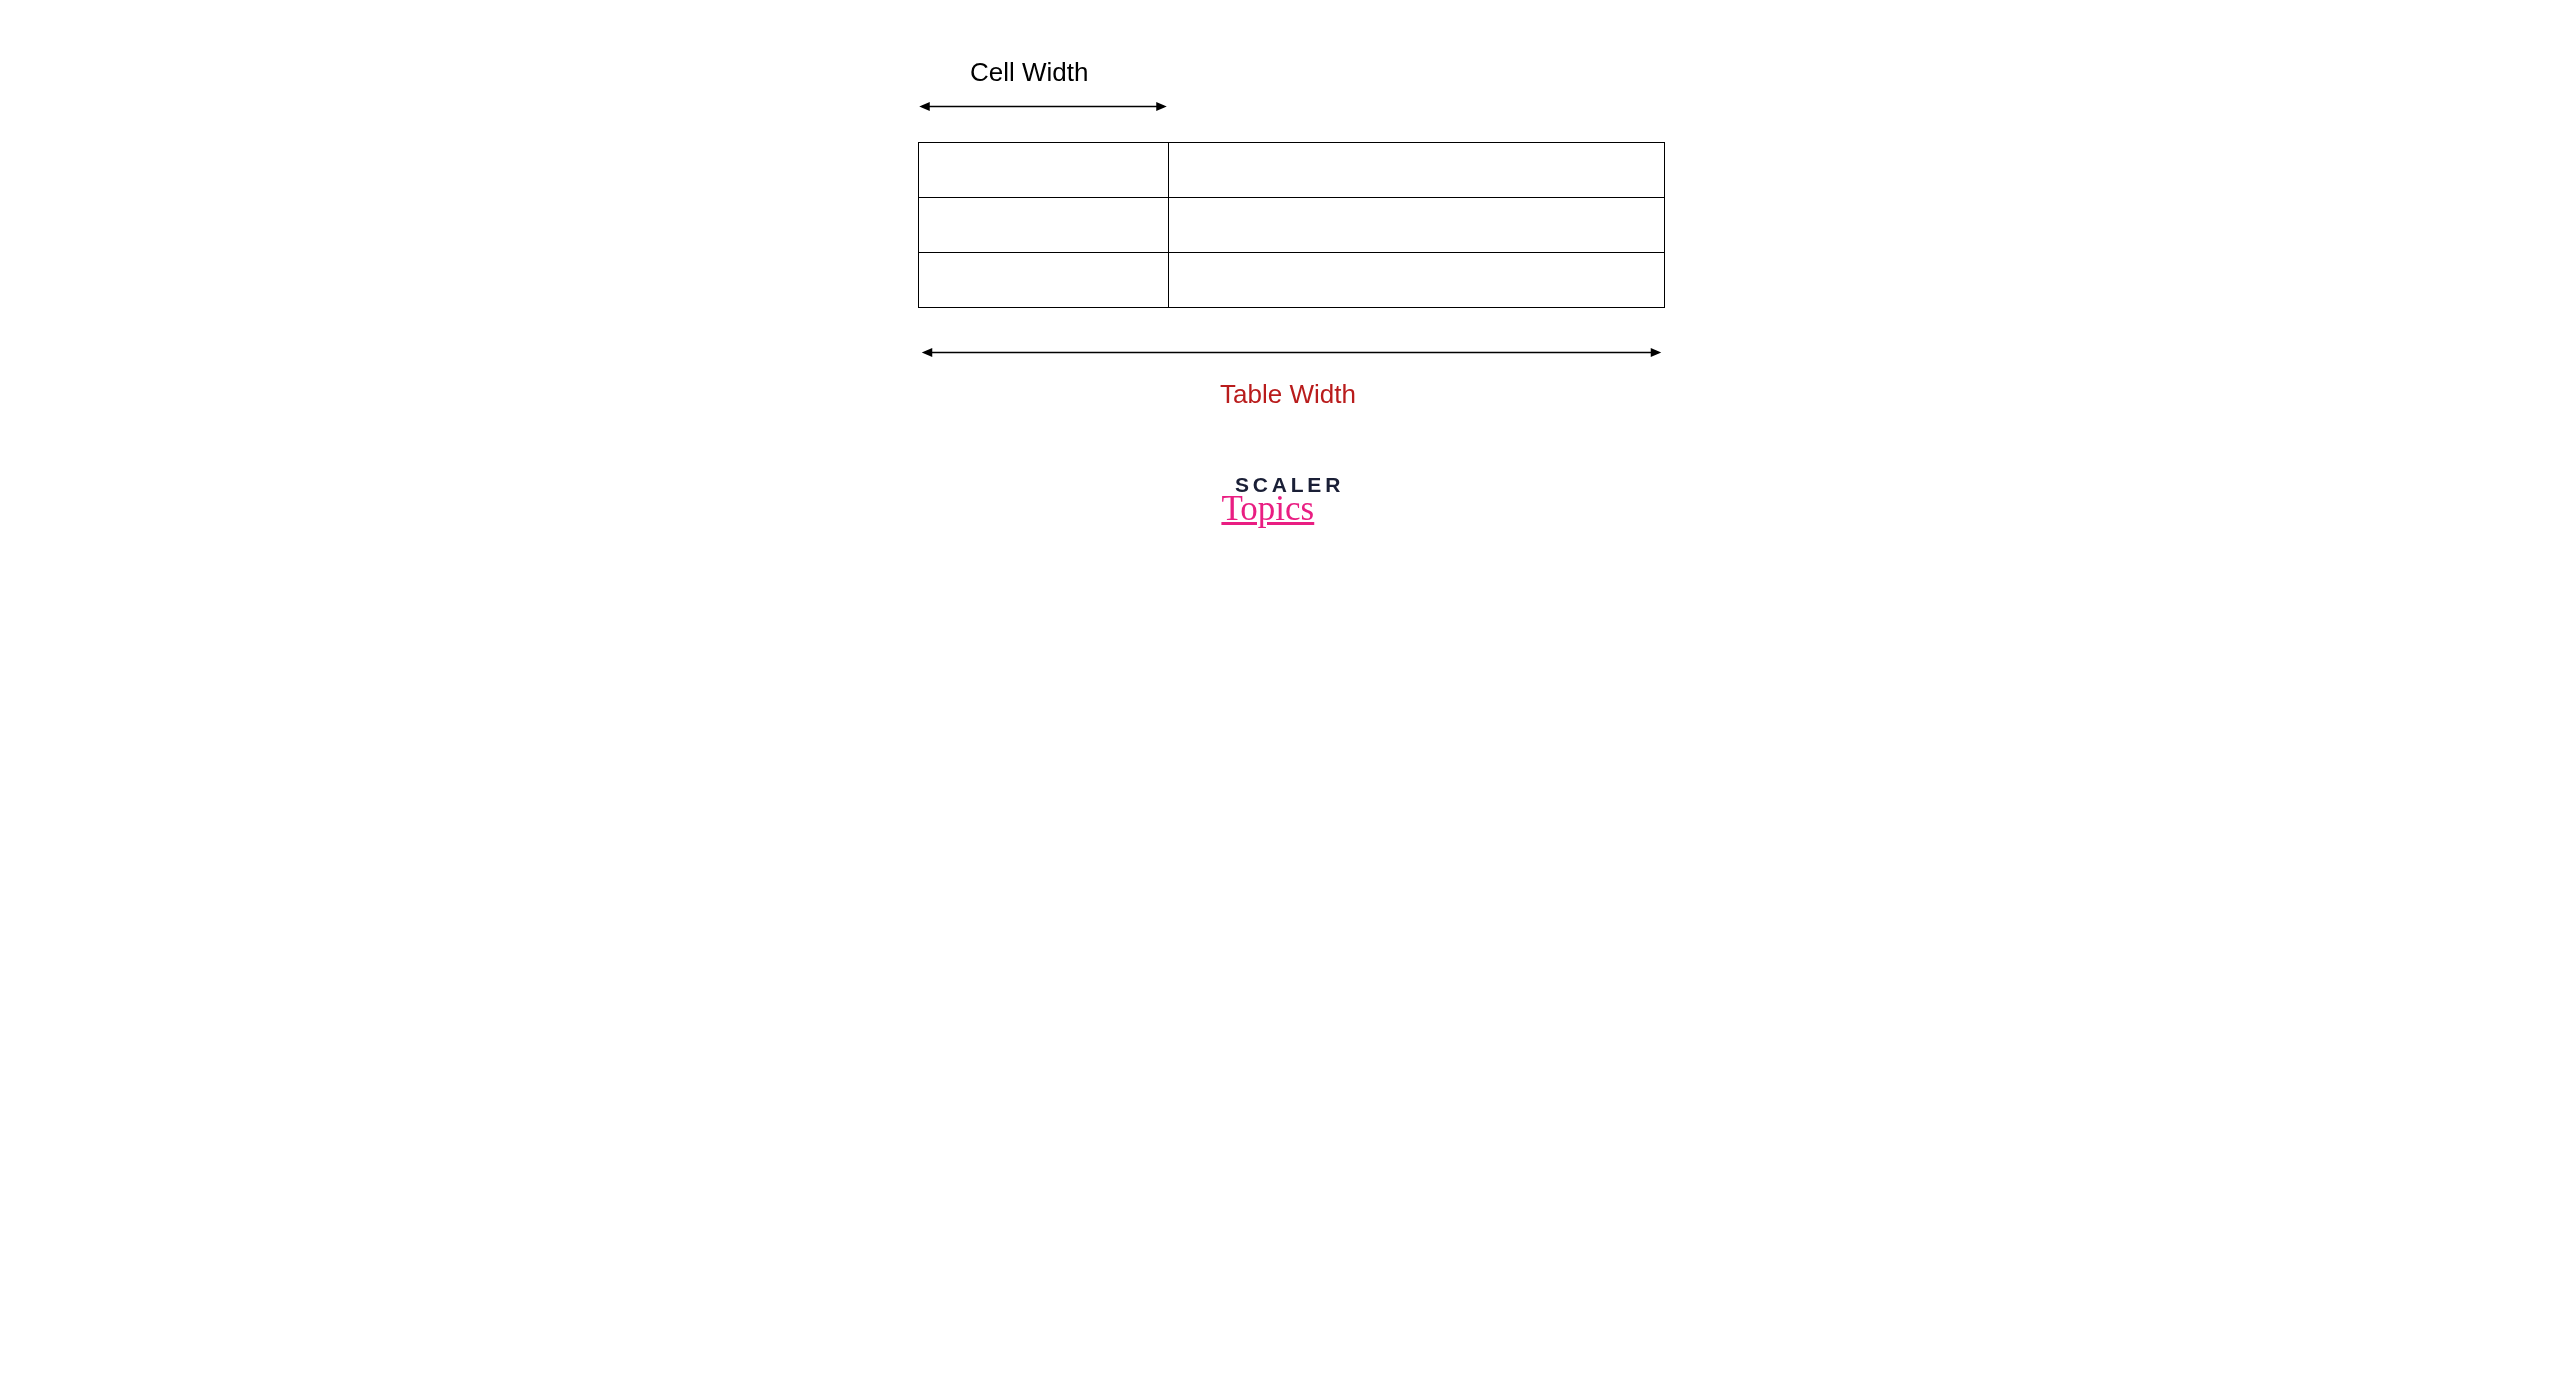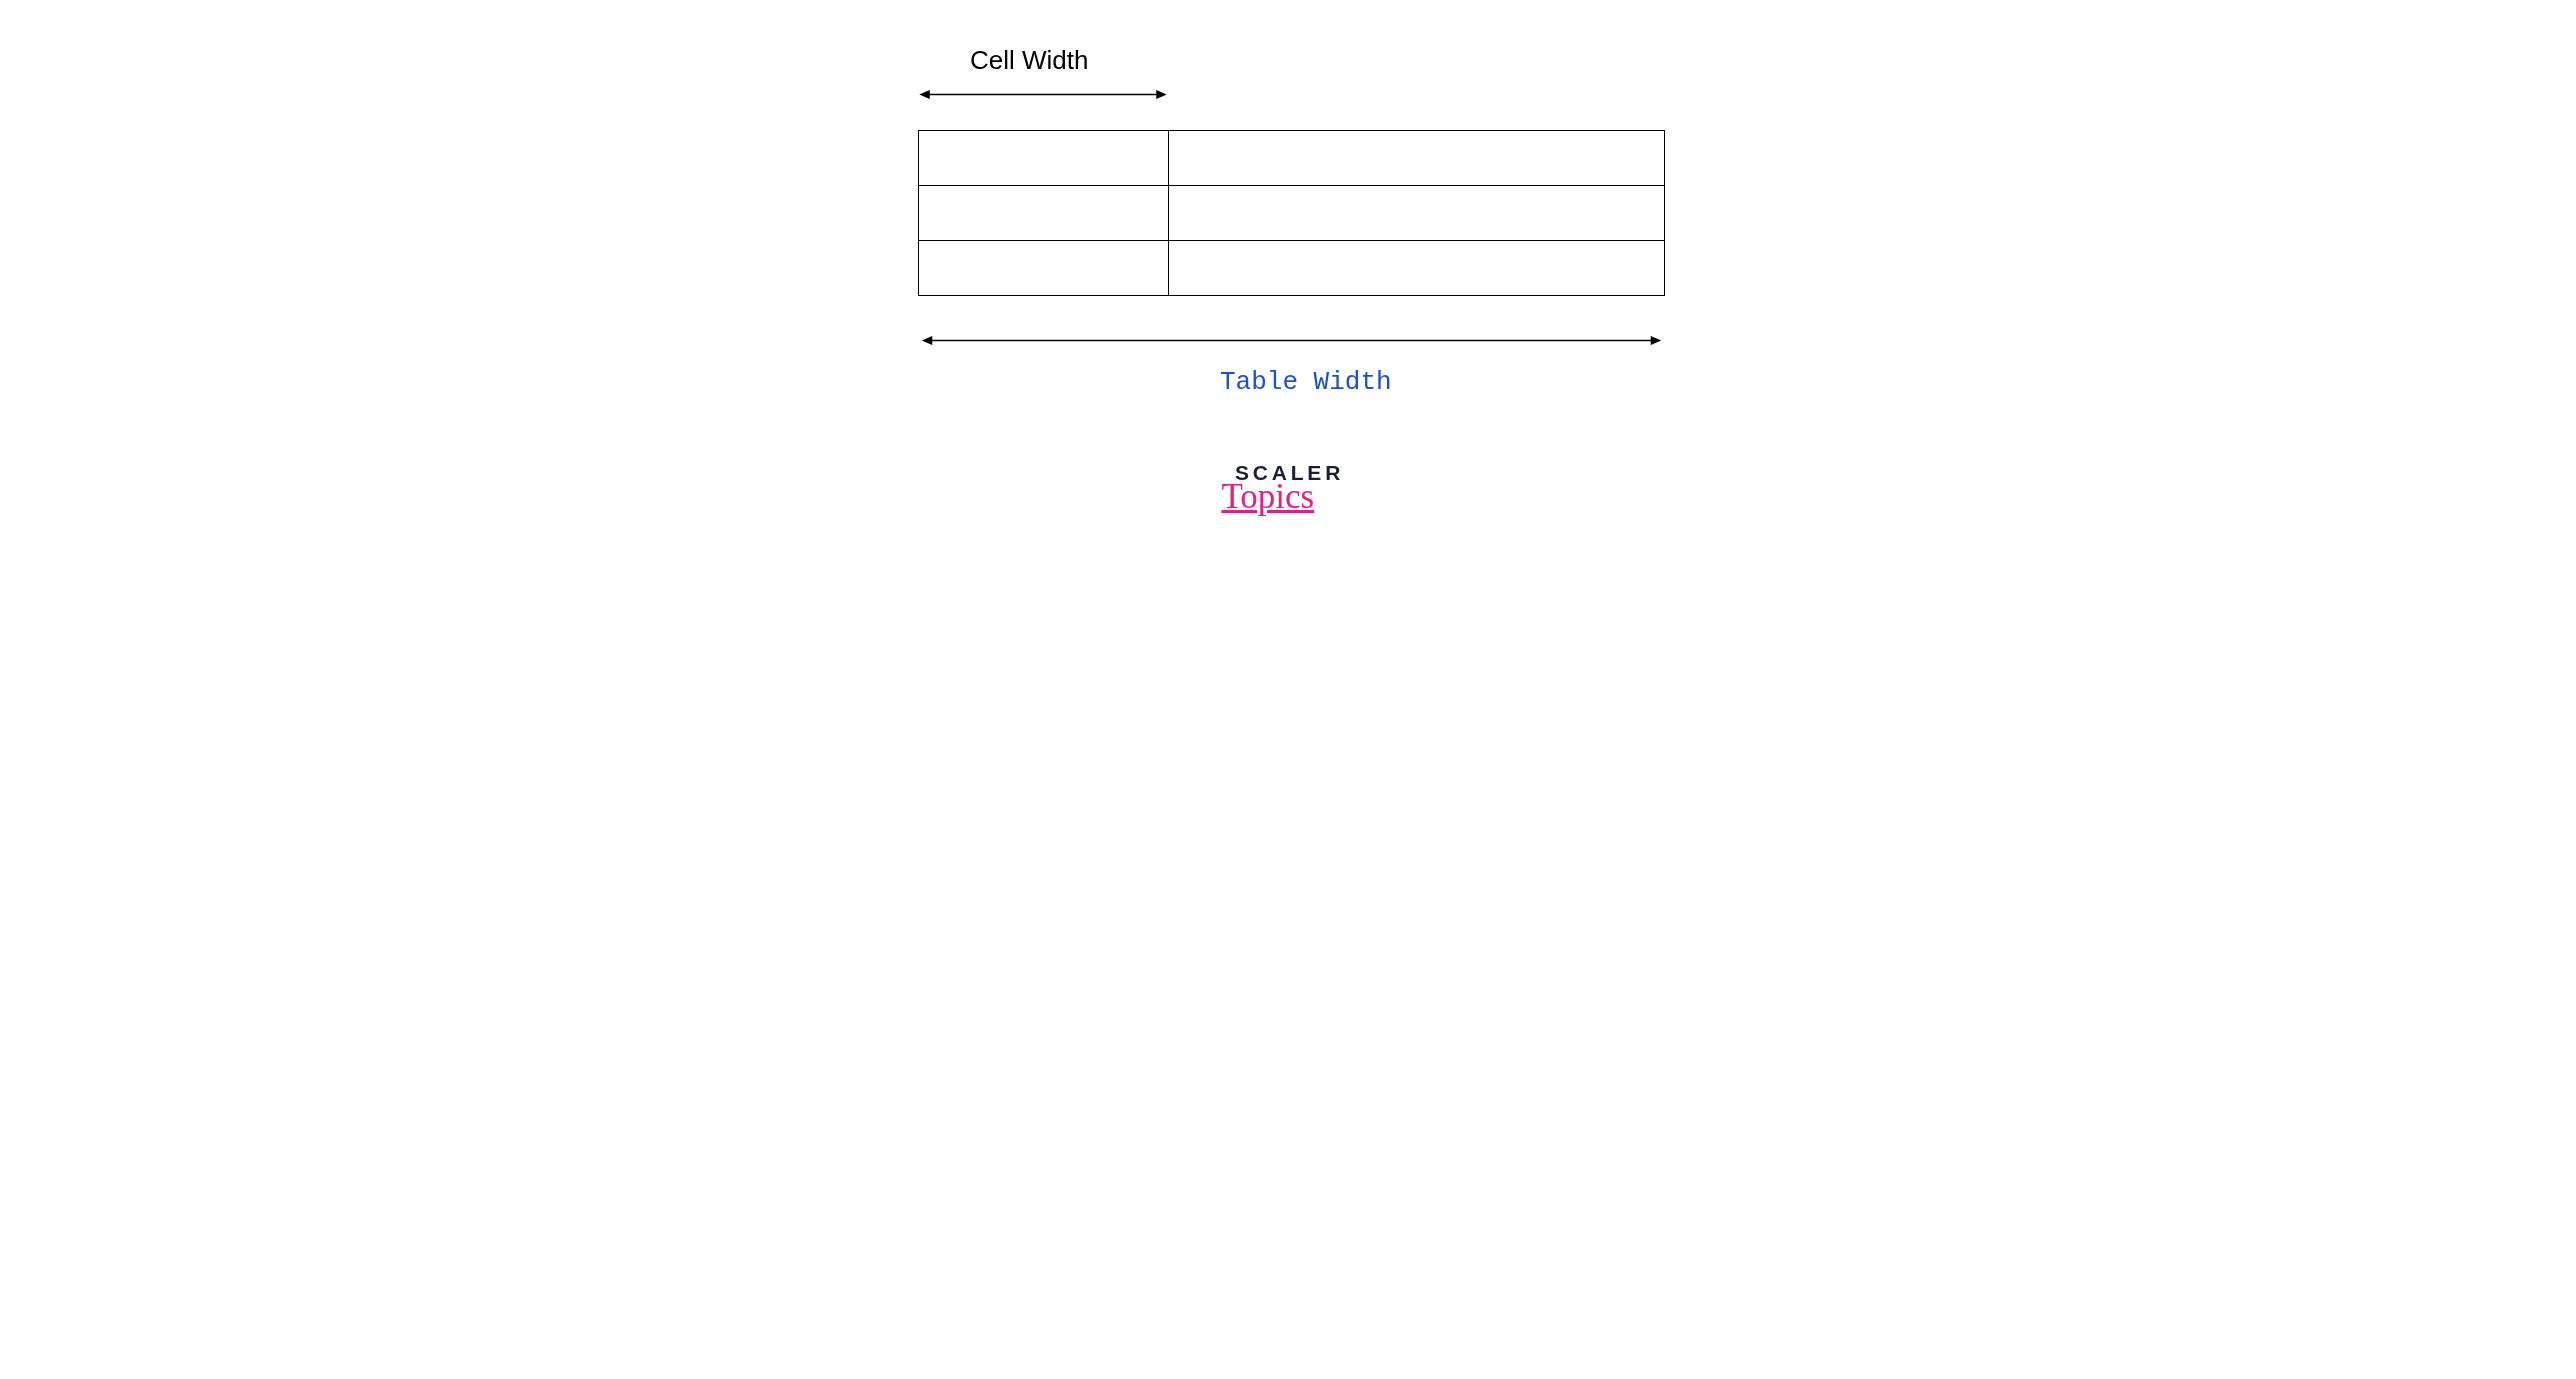--- a/index.html
+++ b/index.html
@@ -8,21 +8,21 @@
     padding: 0;
     width: 100%;
     height: 100%;
     background: #ffffff;
     font-family: -apple-system, BlinkMacSystemFont, "Segoe UI", Arial, sans-serif;
   }
   .wrap {
     width: 1136px;
     height: 609px;
     position: relative;
-    margin: 0 auto;
+    margin: 12px auto;
     background: #ffffff;
   }
   .cell-width-label {
     position: absolute;
     left: 250px;
     top: 45px;
     font-size: 26px;
     color: #000;
   }
   .cell-arrow {
@@ -51,22 +51,21 @@
     left: 198px;
     top: 333px;
     width: 747px;
     height: 15px;
   }
   .table-width-label {
     position: absolute;
     left: 500px;
     top: 367px;
     font-size: 26px;
-    color: #1d4ed8;
-    font-family: Liberation Mono, monospace;
+    color: #b91c1c;
   }
   .logo {
     position: absolute;
     left: 515px;
     top: 462px;
     text-align: left;
     line-height: 1;
   }
   .logo-scaler {
     font-family: Arial, sans-serif;

